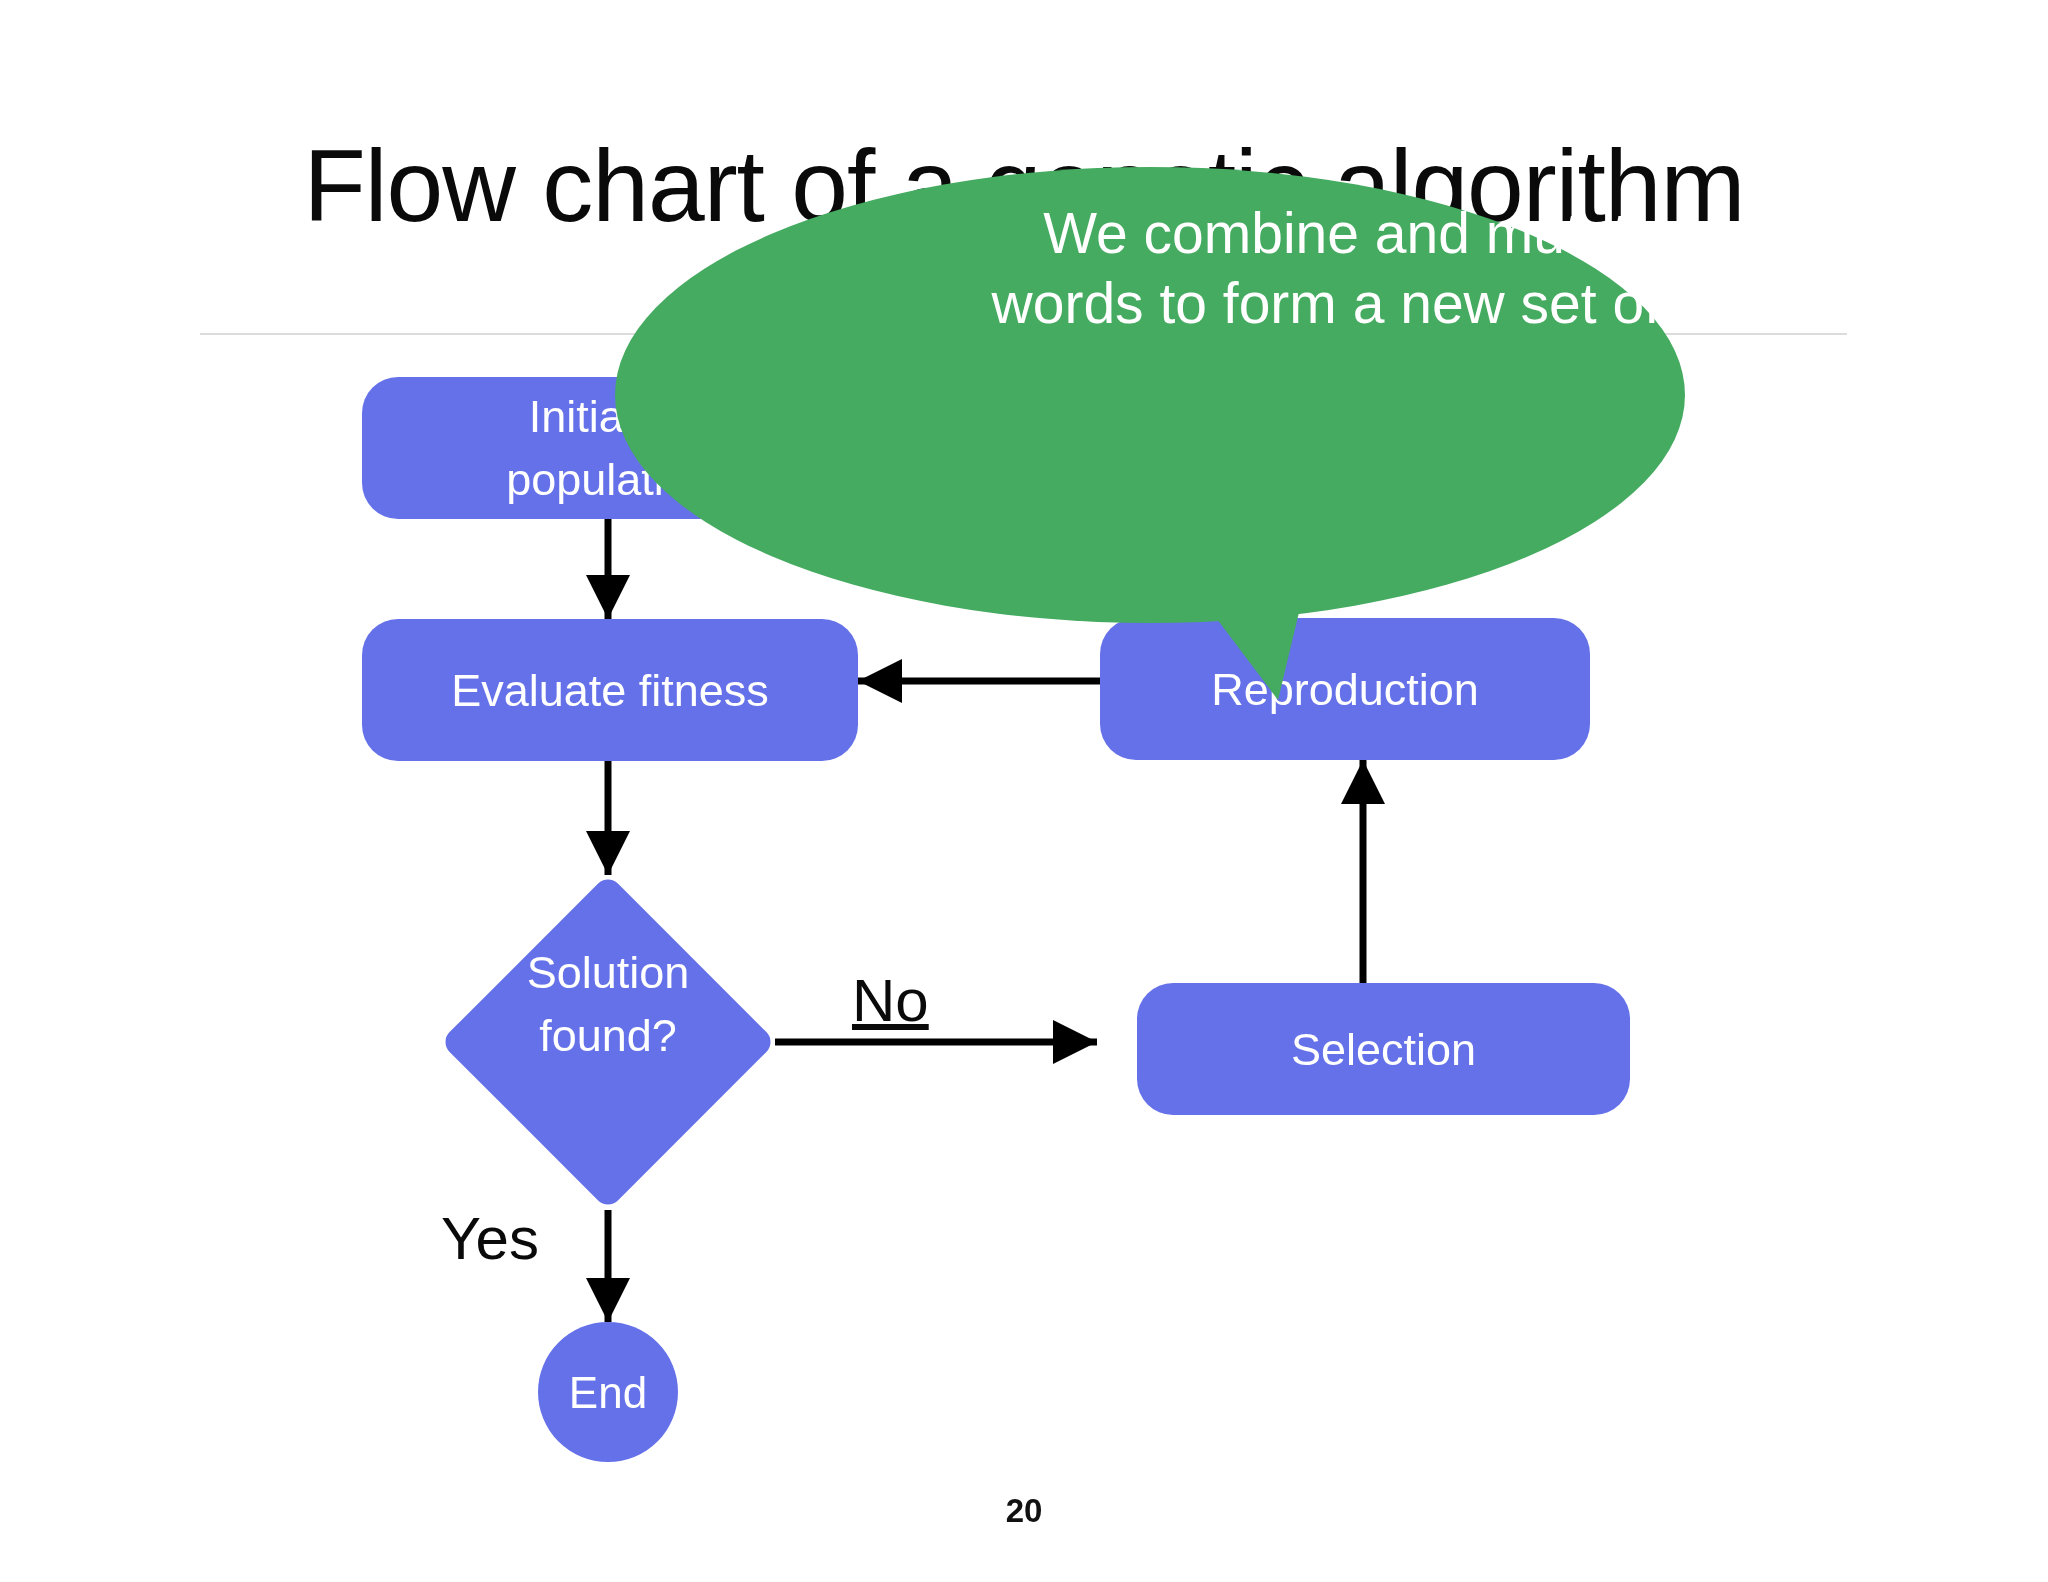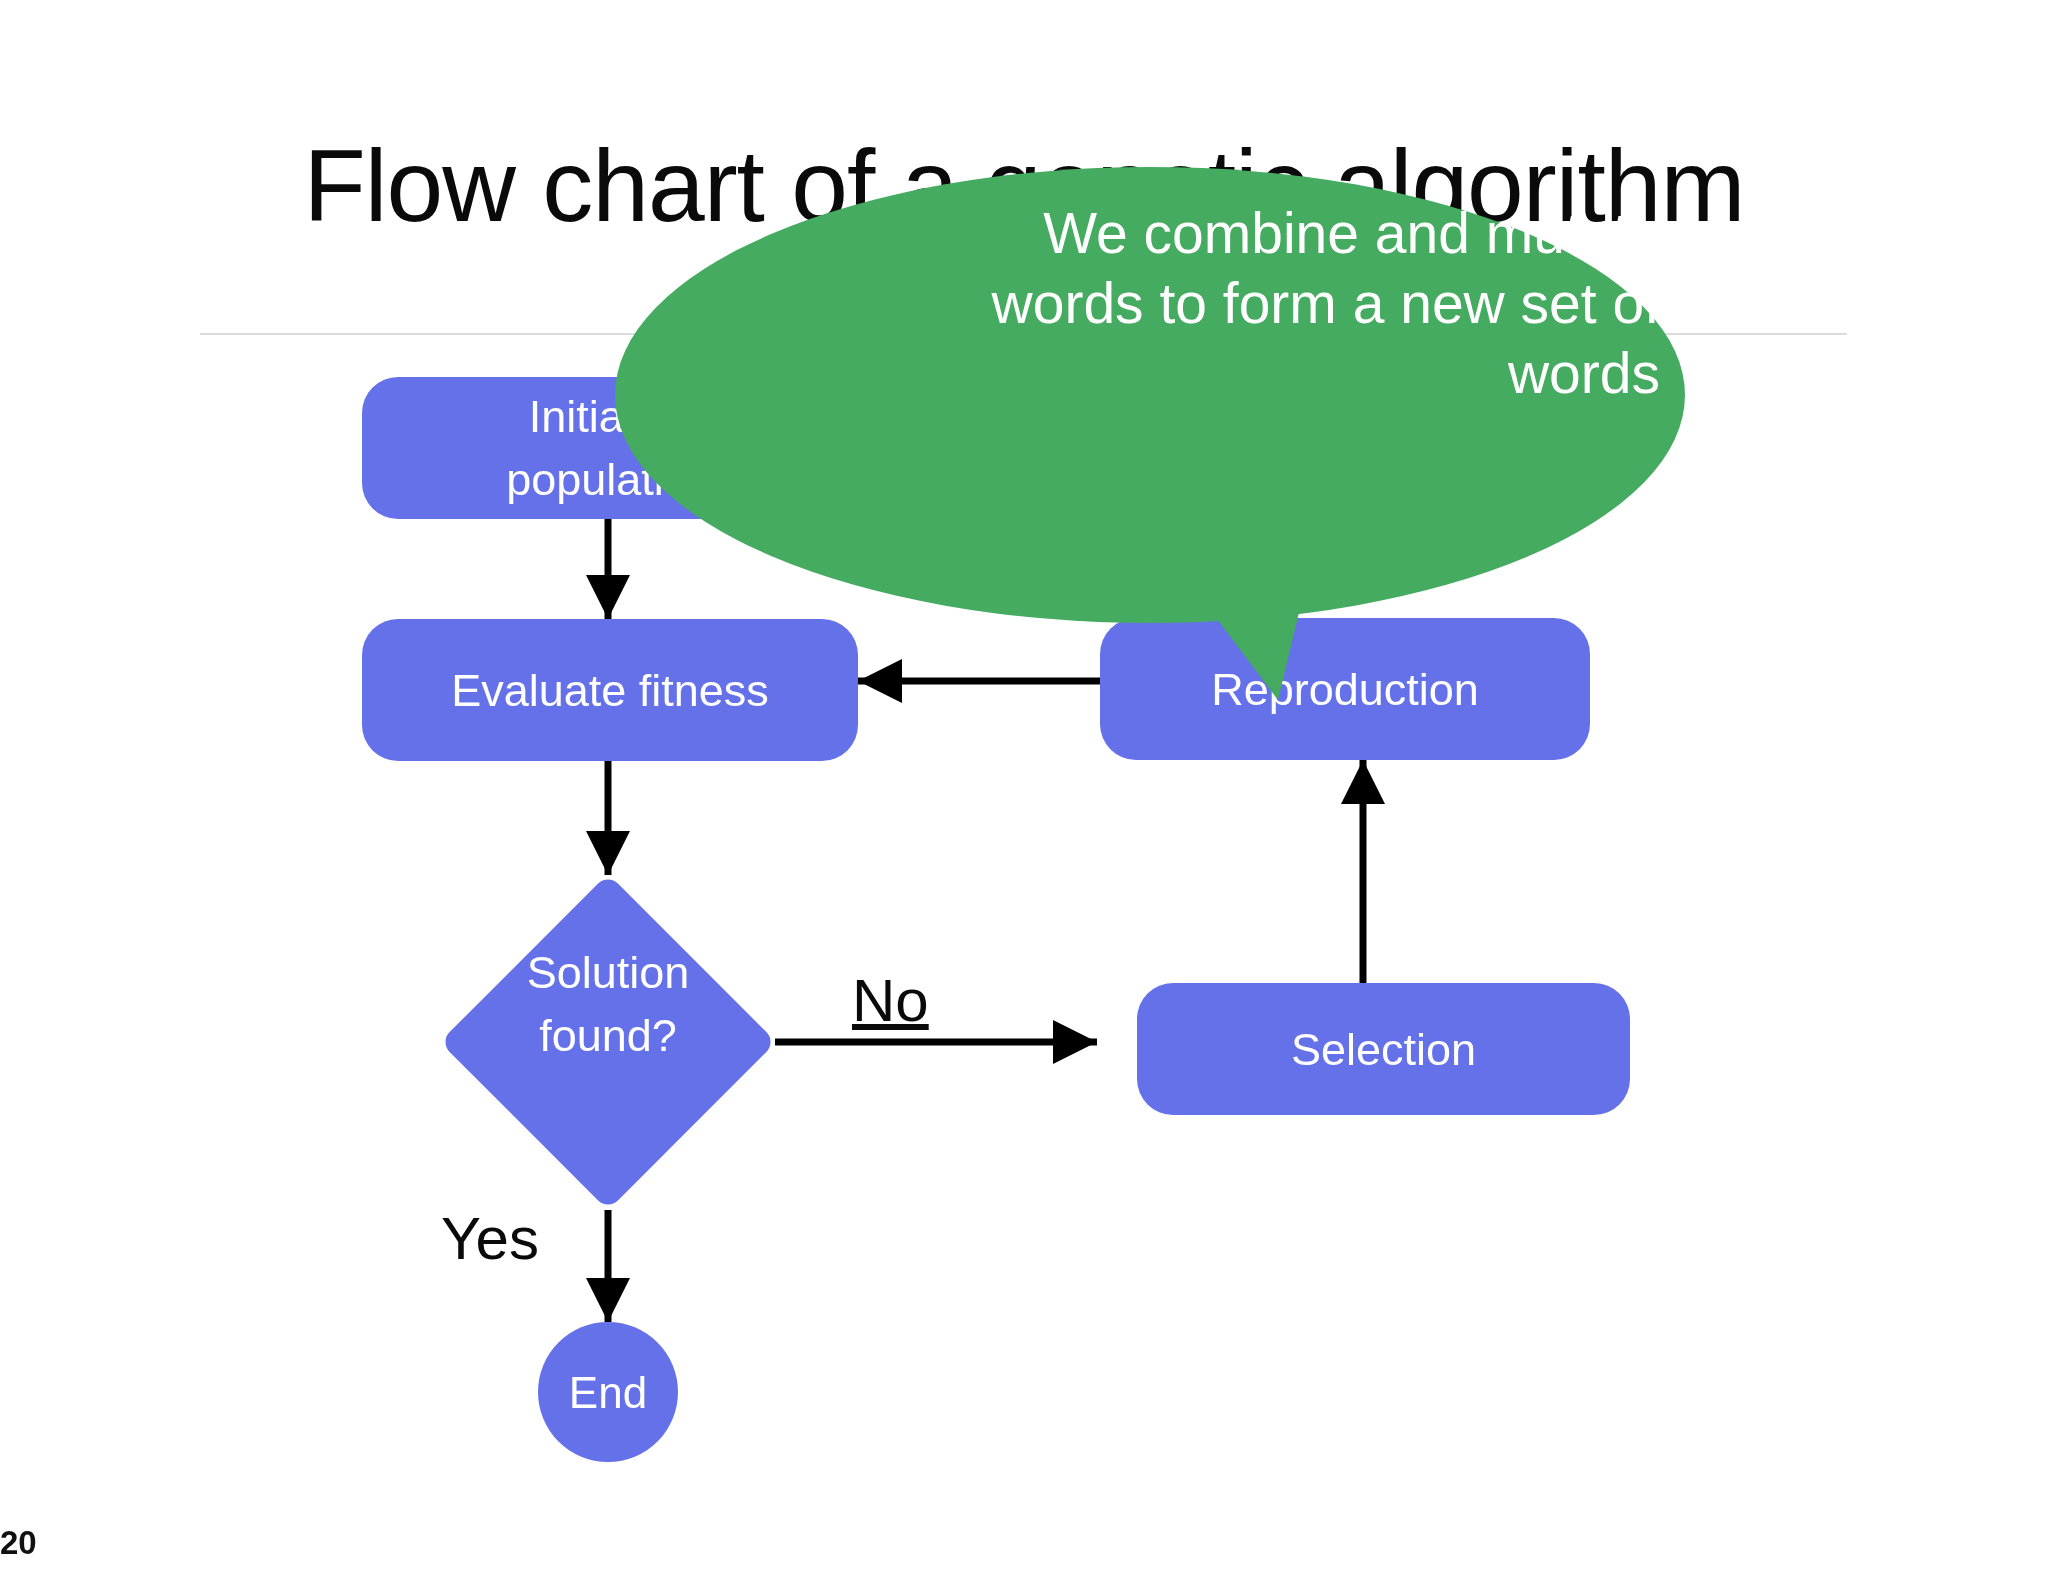--- a/index.html
+++ b/index.html
@@ -102,25 +102,25 @@
     color: #ffffff;
     font-size: 57px;
     font-weight: 300;
     line-height: 70px;
     z-index: 7;
   }
   .page-number {
     position: absolute;
     left: 0; top: 1492px;
     width: 2048px;
+    text-align: center;
     font-size: 33px;
     font-weight: 600;
     color: #111111;
     z-index: 1;
-    margin-top: 32px;
   }
   .constrain-init { display: inline-block; max-width: 330px; }
   .constrain-decision { display: inline-block; max-width: 240px; }
 </style>
 </head>
 <body>
 
 <div class="slide">
 
   <div class="title">Flow chart of a genetic algorithm</div>
@@ -173,18 +173,17 @@
 
   <svg class="bubble-layer" viewBox="0 0 2048 1582">
     <g fill="#45AB60" class="bubble-fill-group">
       <ellipse cx="1150" cy="395" rx="535" ry="228"></ellipse>
       <polygon points="1180,570 1312,558 1278,700"></polygon>
     </g>
   </svg>
   <div class="bubble-text">
     <div>We combine and mutate</div>
     <div>words to form a new set of</div>
-    <div>words</div>
   </div>
 
   <div class="page-number">20</div>
 
 </div>
 
 </body></html>

